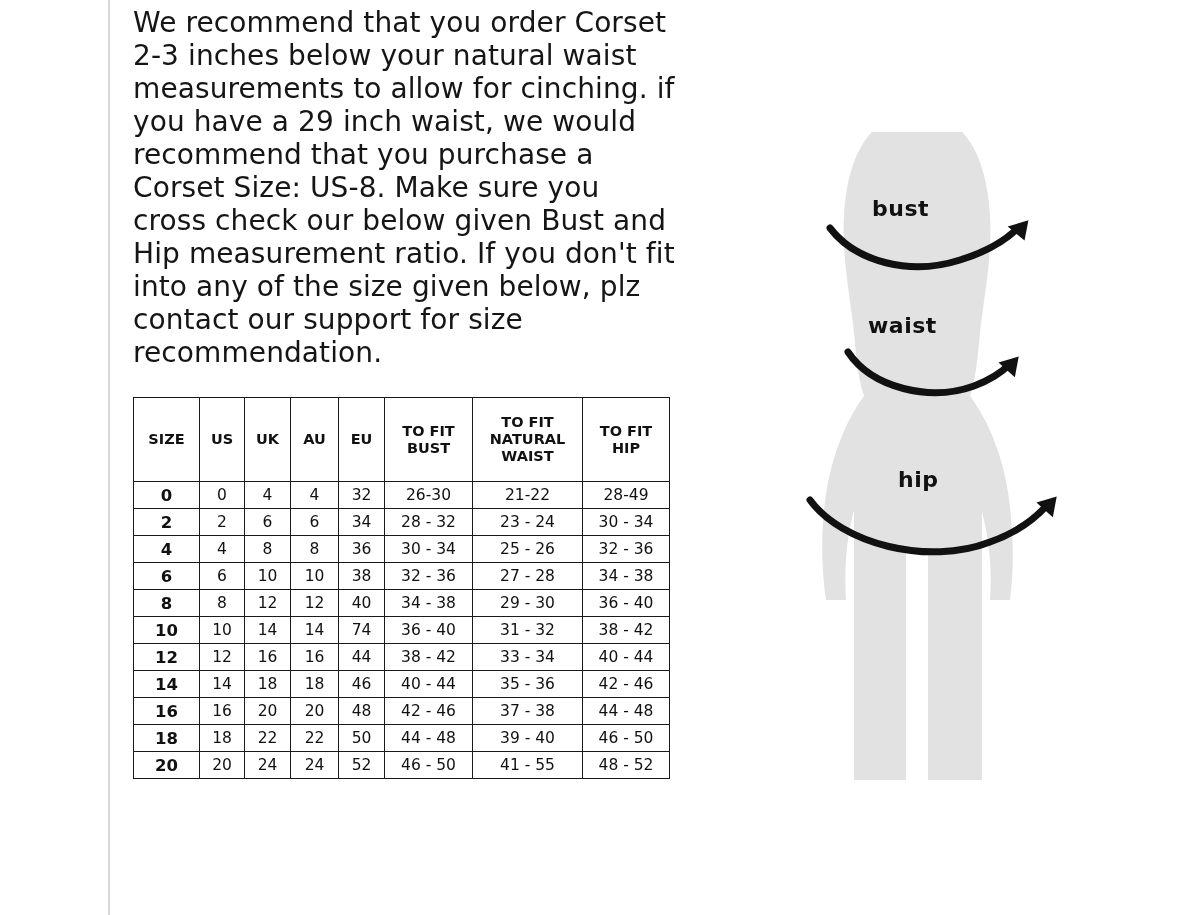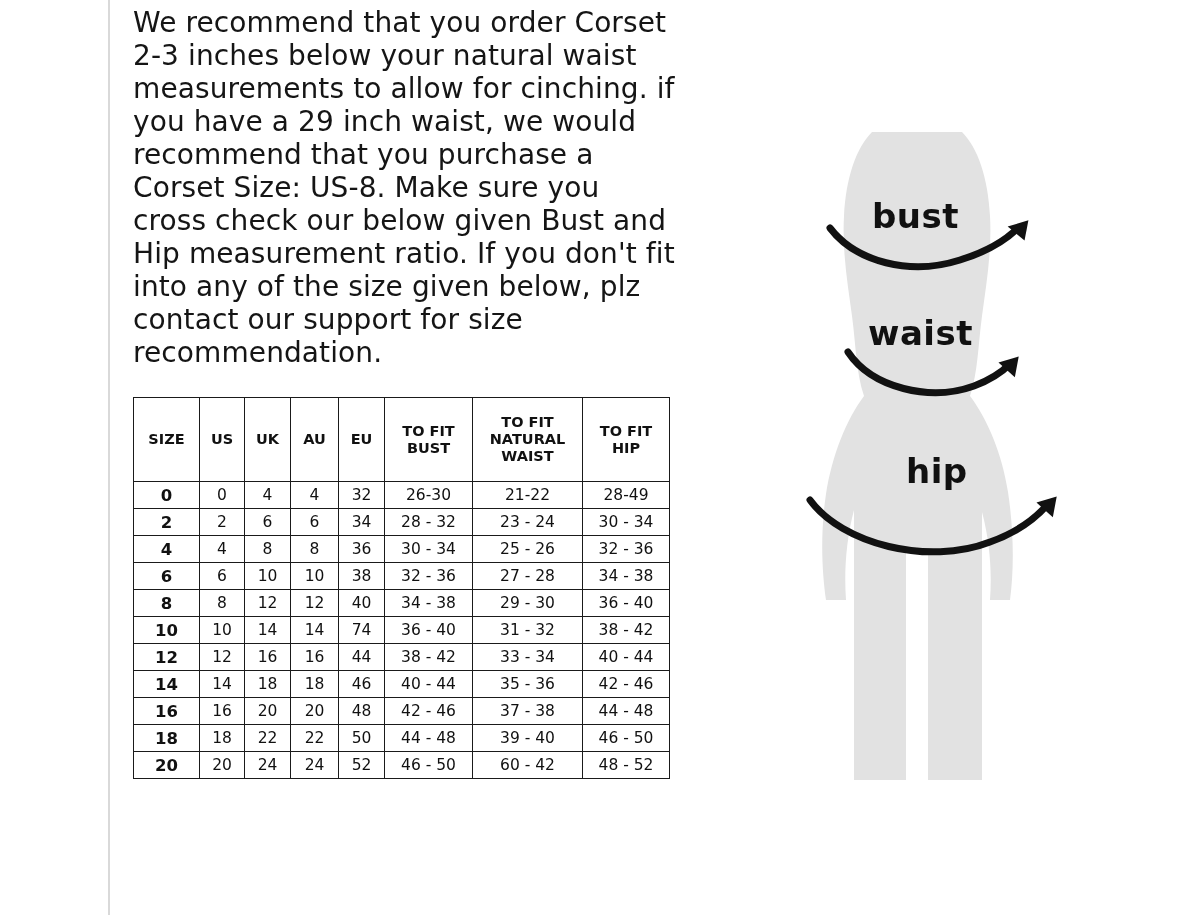--- a/index.html
+++ b/index.html
@@ -98,28 +98,28 @@
   }
   .body-shape {
     position: absolute;
     left: 0; top: 0;
     width: 340px;
     height: 660px;
   }
   .label {
     position: absolute;
     font-family: "DejaVu Sans", sans-serif;
-    font-size: 34px;
+    font-size: 22px;
     font-weight: bold;
     color: #111;
     letter-spacing: 0.5px;
   }
   .label-bust  { left: 112px; top: 76px; }
   .label-waist { left: 108px; top: 193px; }
-  .label-hip   { left: 138px; top: 331px; margin-left: 8px; }
+  .label-hip   { left: 138px; top: 347px; }
 </style>
 </head>
 <body>
 
 <div class="page">
 
   <div class="left-rule"></div>
 
   <div class="content">
 
@@ -249,21 +249,21 @@
           <td>39 - 40</td>
           <td>46 - 50</td>
         </tr>
         <tr>
           <td class="size-col">20</td>
           <td>20</td>
           <td>24</td>
           <td>24</td>
           <td>52</td>
           <td>46 - 50</td>
-          <td>60 - 42</td>
+          <td>41 - 55</td>
           <td>48 - 52</td>
         </tr>
       </tbody>
     </table>
 
   </div>
 
   <div class="figure">
     <svg class="body-shape" viewBox="0 0 340 660">
 

